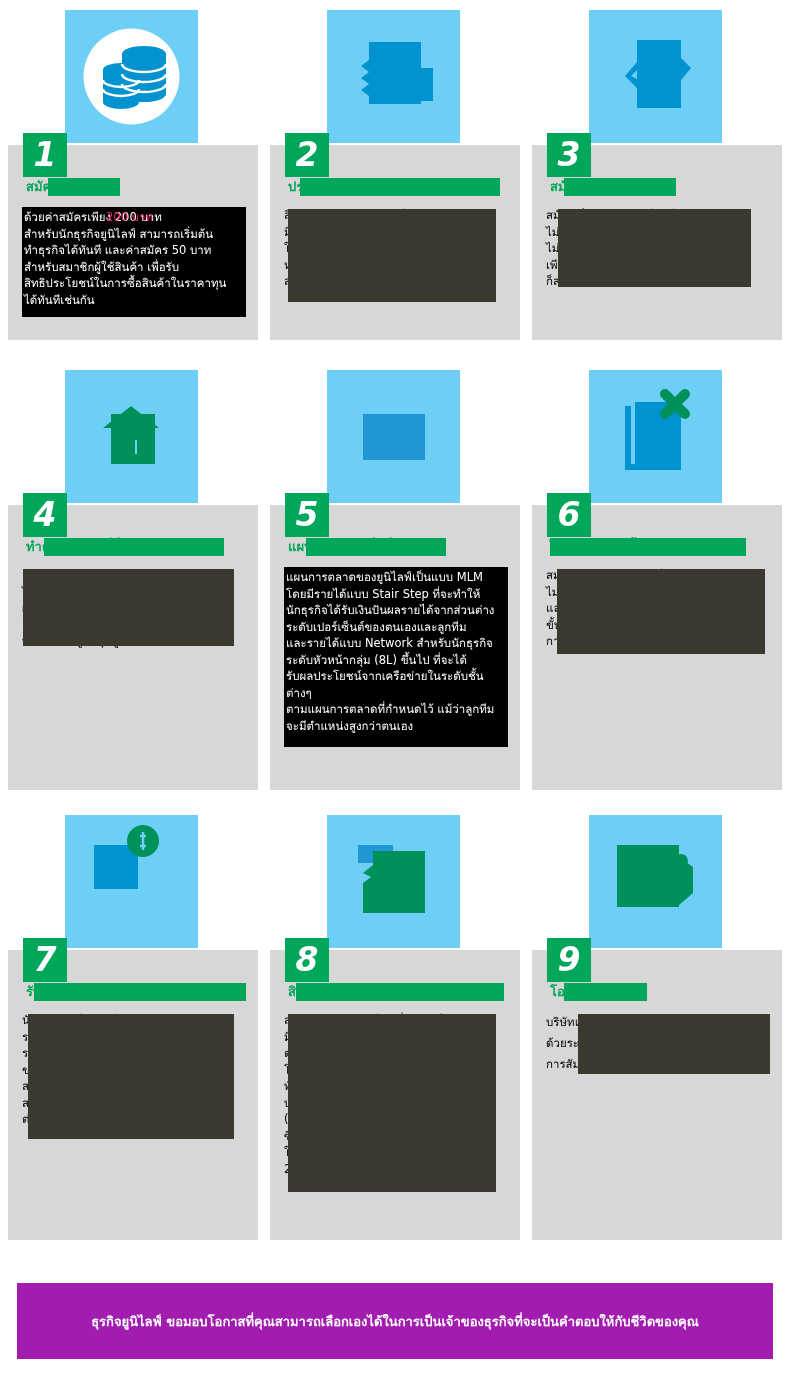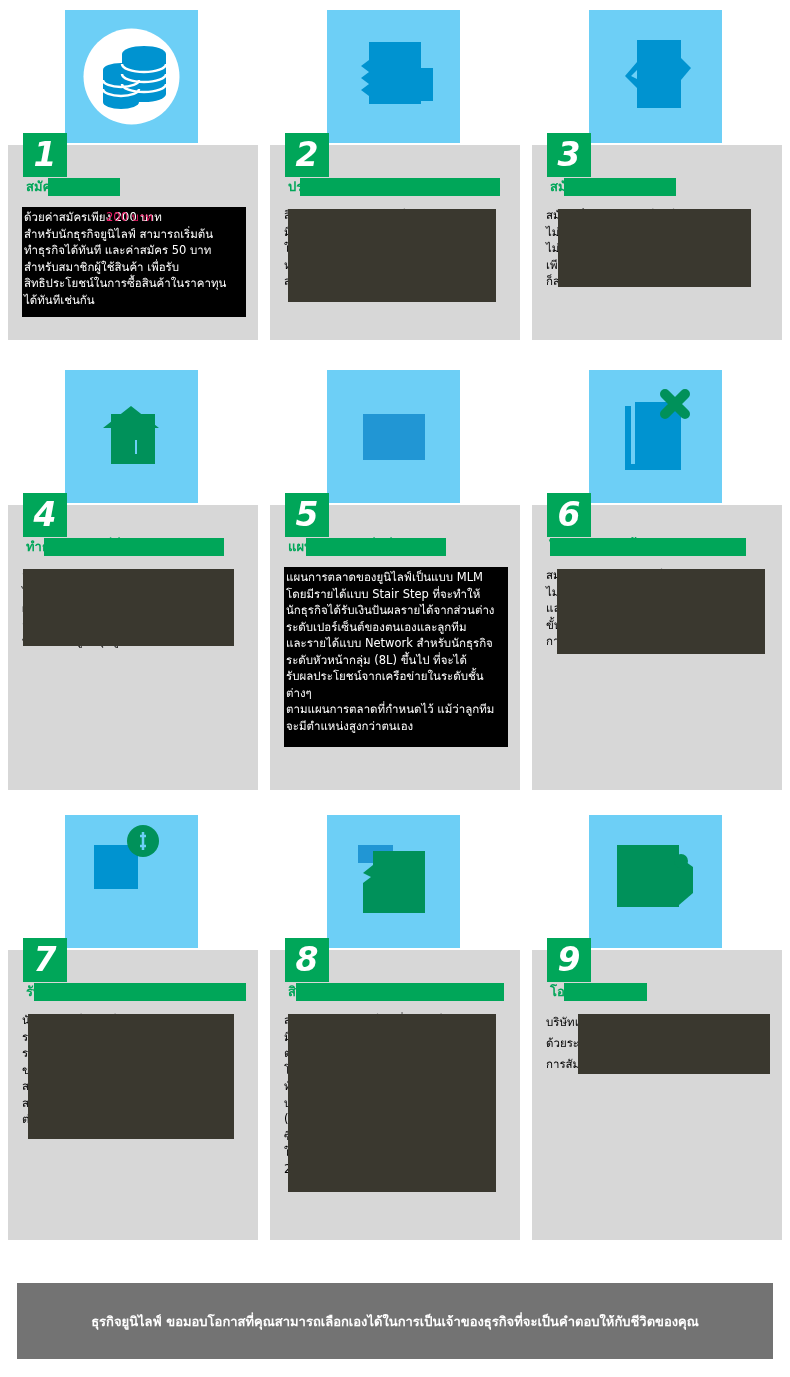--- a/index.html
+++ b/index.html
@@ -137,21 +137,21 @@
   }
   .hl-pink { color: #EC1C67; font-weight: normal; }
 
   
   .footer {
     position: absolute;
     left: 17px;
     top: 1283px;
     width: 756px;
     height: 76px;
-    background: #737373;
+    background: #a21caf;
     color: #ffffff;
     display: flex;
     flex-direction: column;
     align-items: center;
     justify-content: center;
     text-align: center;
   }
   .footer-line {
     font-size: 13px;
     line-height: 21px;

